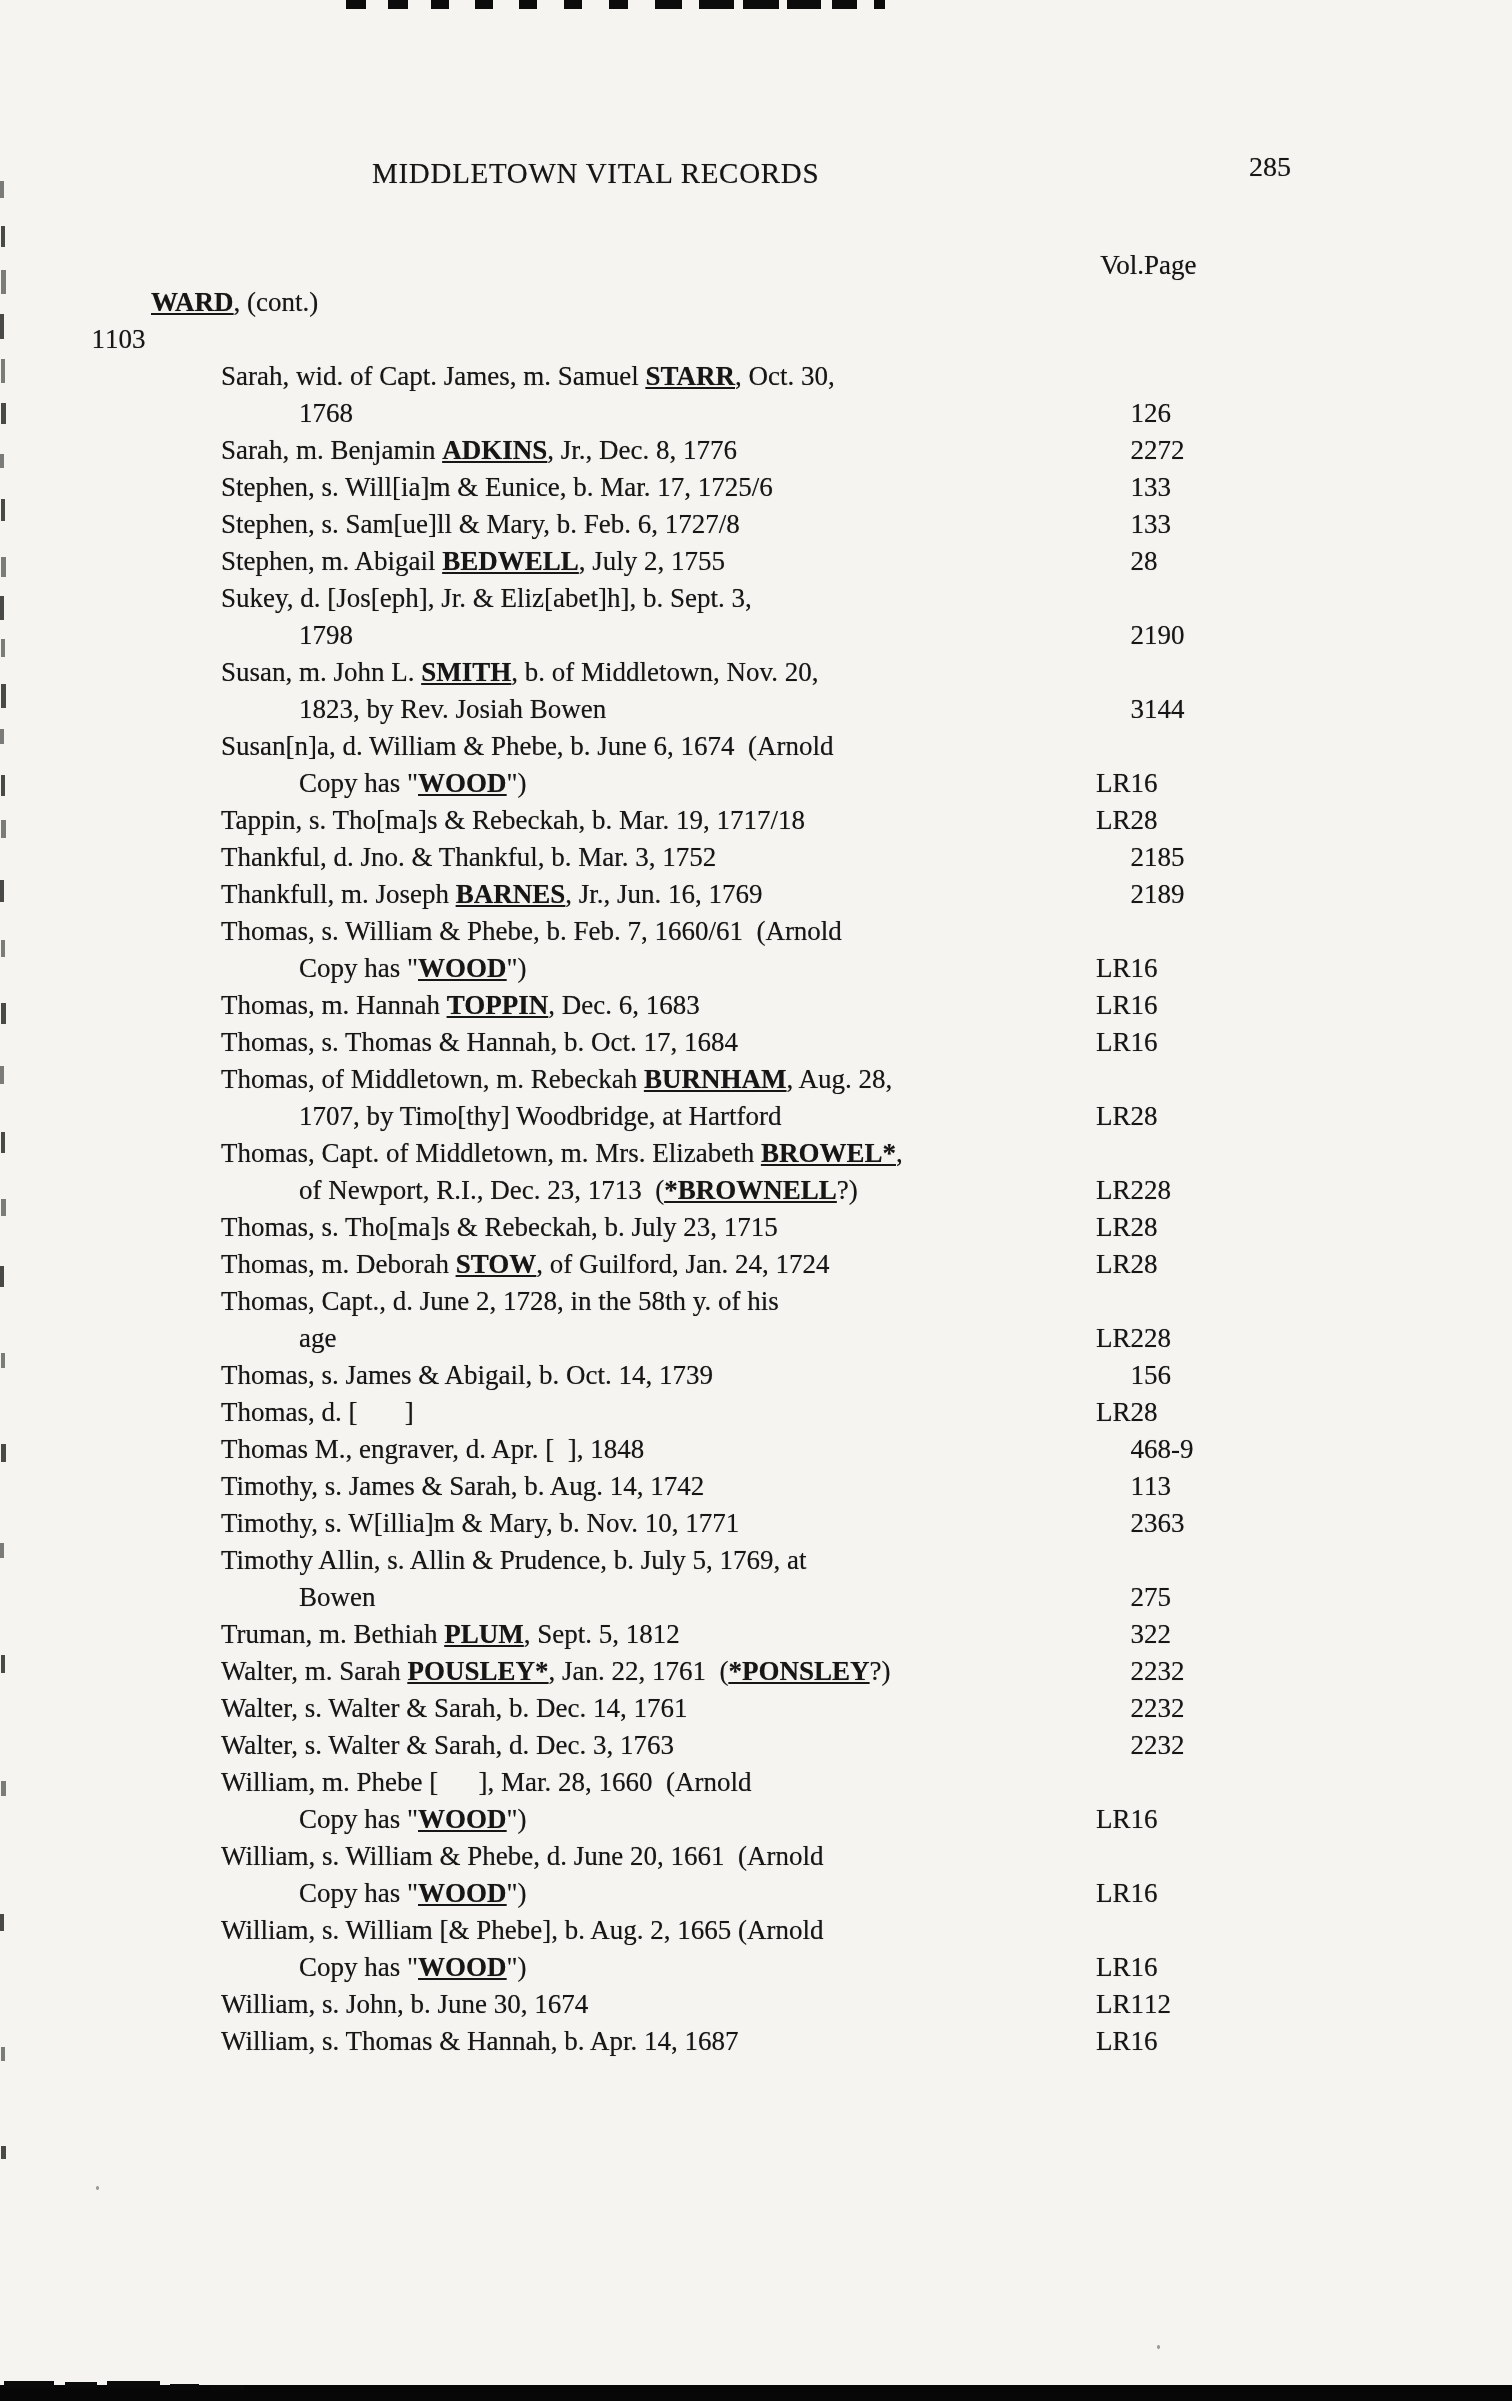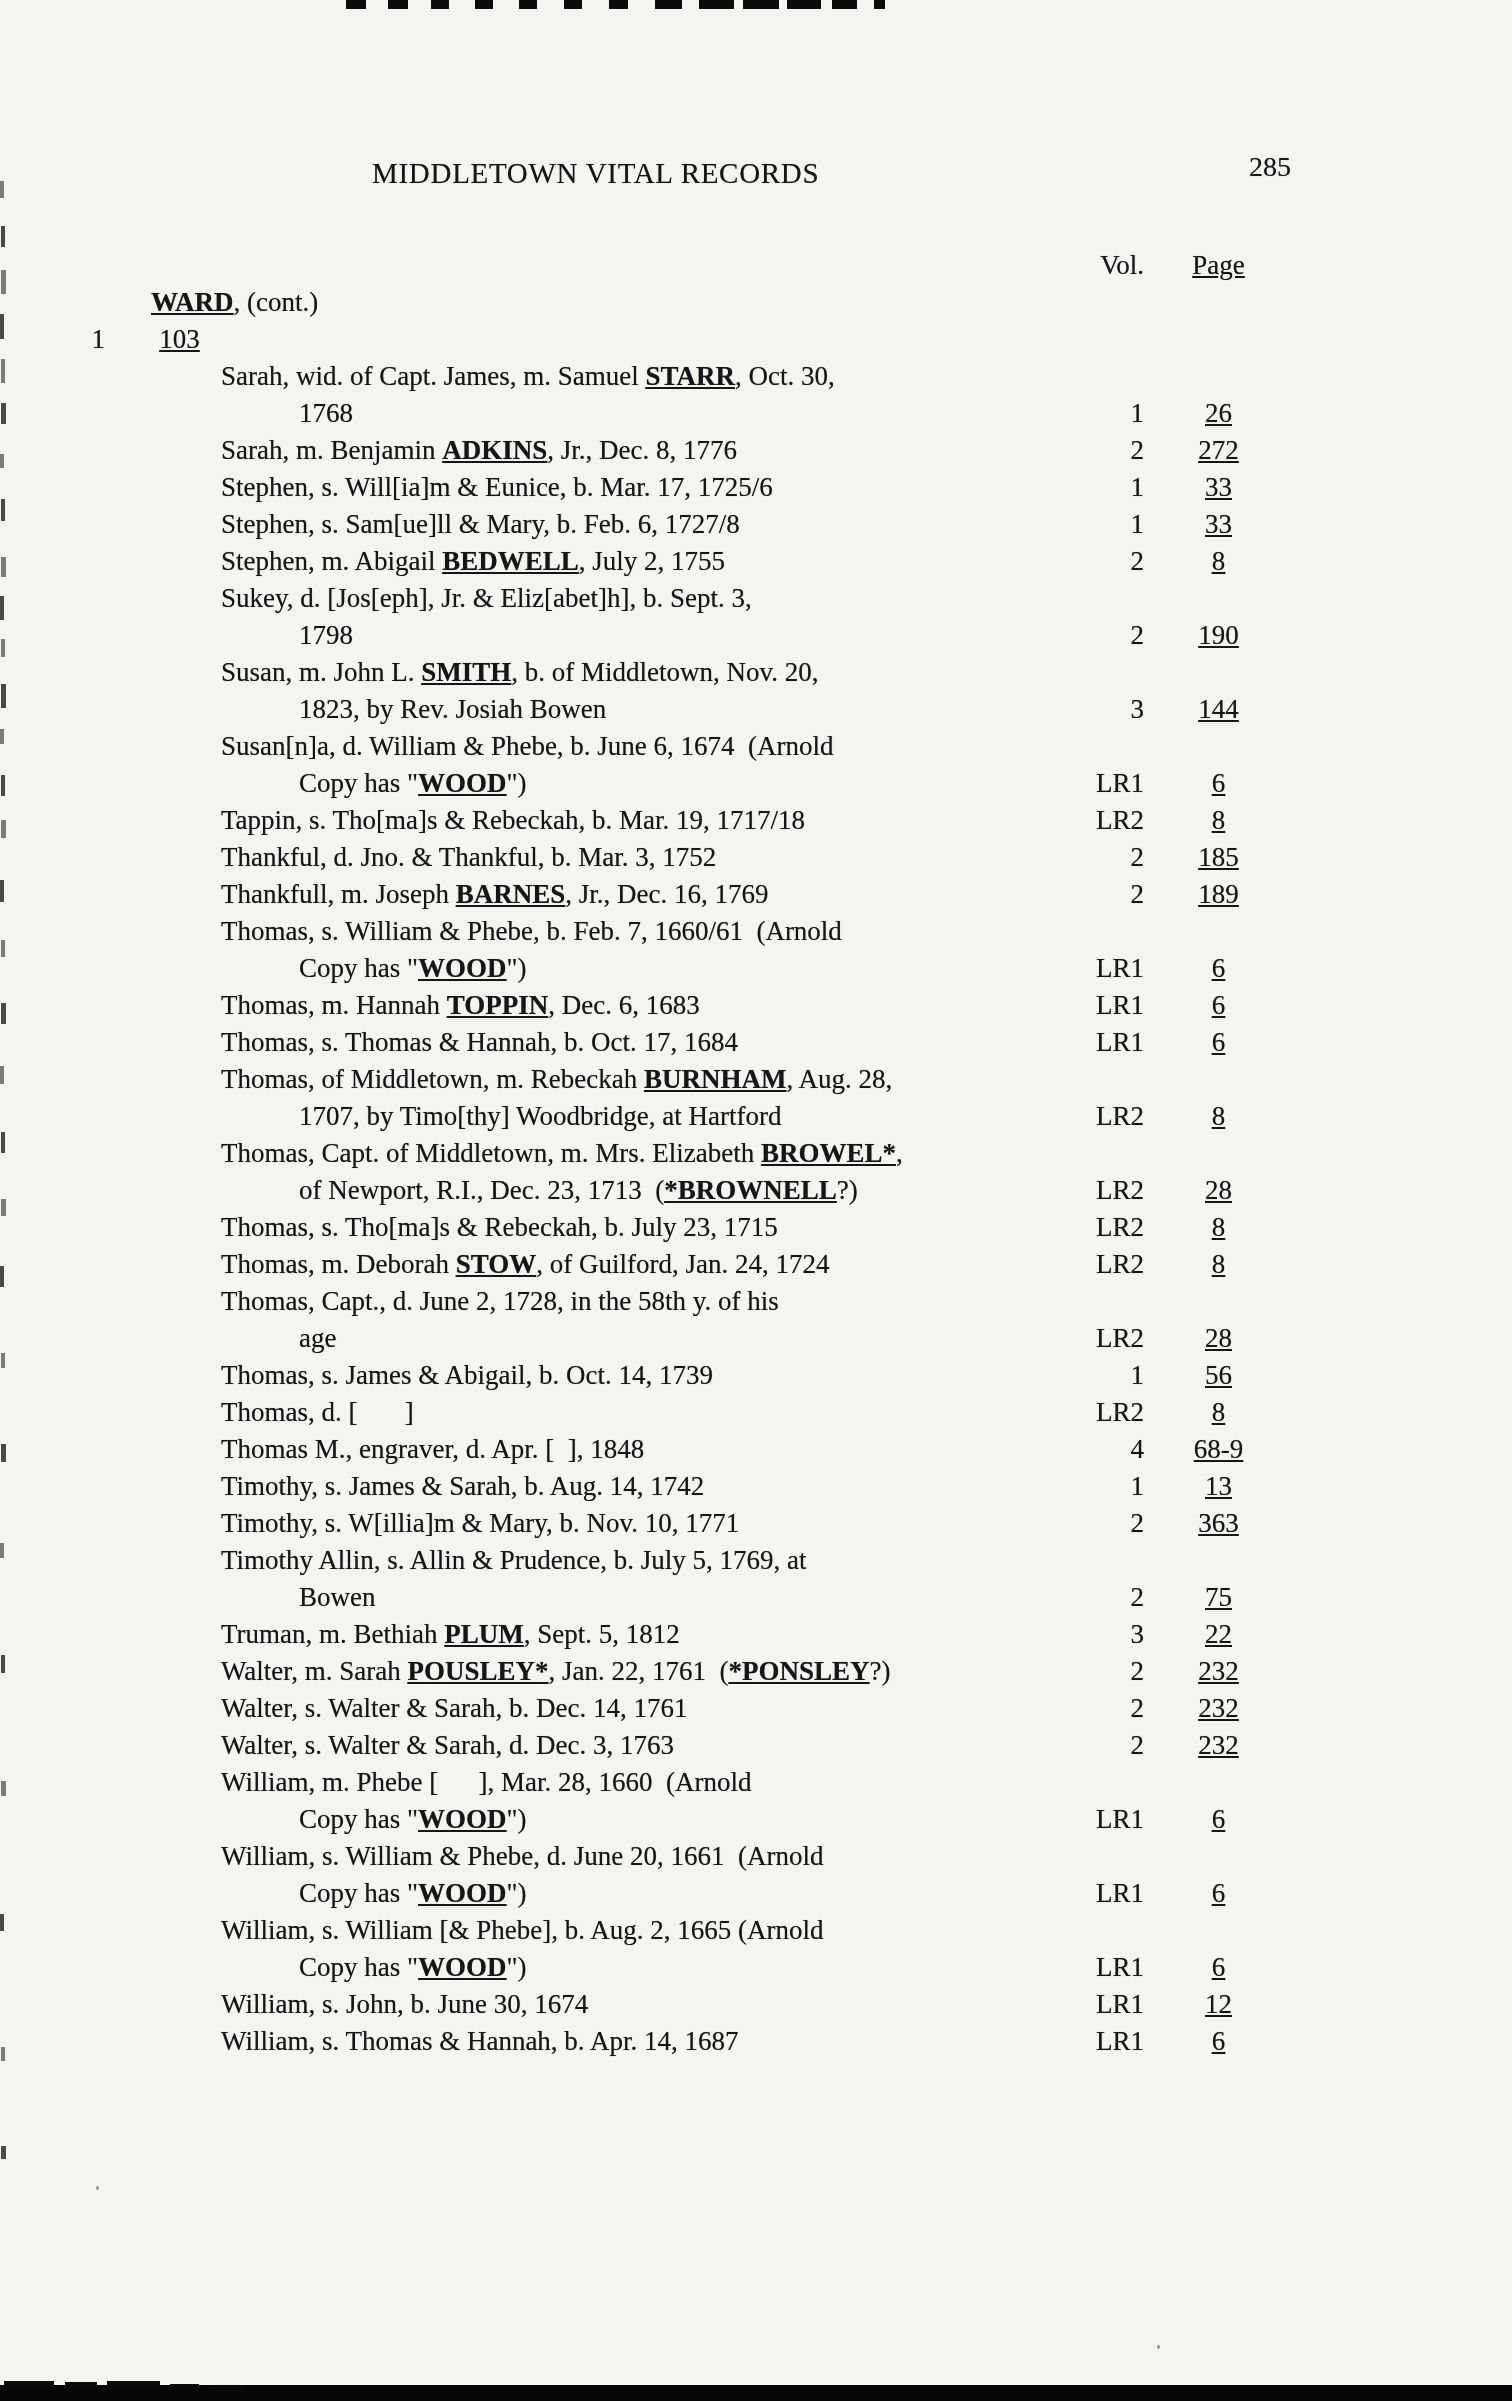--- a/index.html
+++ b/index.html
@@ -27,21 +27,21 @@
   }
   .line{
     display:flex; align-items:baseline;
     height:37px; line-height:37px;
     padding-right:219px;
   }
   .line .text{ flex:1 1 auto; margin-left:221px; white-space:pre; }
   .line.cont .text{ margin-left:299px; }
   .line.sect .text{ margin-left:151px; }
   .line .vol{ flex:0 0 105px; text-align:right; white-space:pre; }
-  .line .pg{ flex:0 0 149px; text-align:center; white-space:pre;text-decoration:underline; }
+  .line .pg{ flex:0 0 149px; text-align:left; white-space:pre; }
   .b{ font-weight:bold;text-decoration:underline; }
   
   .tdash{ position:absolute; top:0; height:9px; background:#0c0c0c; }
   .lmark{ position:absolute; background:#2a2a2a; }
   .bottom-bar{ position:absolute; left:0; bottom:0; width:1512px; height:16px; background:#070707; }
   .blob{ position:absolute; background:#0a0a0a; }
   .speck{ position:absolute; width:2.8px; height:3.5px; background:#9a9a96; border-radius:50%; }
 </style>
 </head>
 <body>
@@ -131,21 +131,21 @@
           <div class="text"><span>Tappin, s. Tho[ma]s &amp; Rebeckah, b. Mar. 19, 1717/18</span></div>
           <div class="vol">LR2</div>
           <div class="pg">8</div>
         </div>
         <div class="line entry">
           <div class="text"><span>Thankful, d. Jno. &amp; Thankful, b. Mar. 3, 1752</span></div>
           <div class="vol">2</div>
           <div class="pg">185</div>
         </div>
         <div class="line entry">
-          <div class="text"><span>Thankfull, m. Joseph </span><span class="b">BARNES</span><span>, Jr., Dec. 16, 1769</span></div>
+          <div class="text"><span>Thankfull, m. Joseph </span><span class="b">BARNES</span><span>, Jr., Jun. 16, 1769</span></div>
           <div class="vol">2</div>
           <div class="pg">189</div>
         </div>
         <div class="line entry">
           <div class="text"><span>Thomas, s. William &amp; Phebe, b. Feb. 7, 1660/61  (Arnold</span></div>
           <div class="vol"></div>
           <div class="pg"></div>
         </div>
         <div class="line cont">
           <div class="text"><span>Copy has "</span><span class="b">WOOD</span><span>")</span></div>

